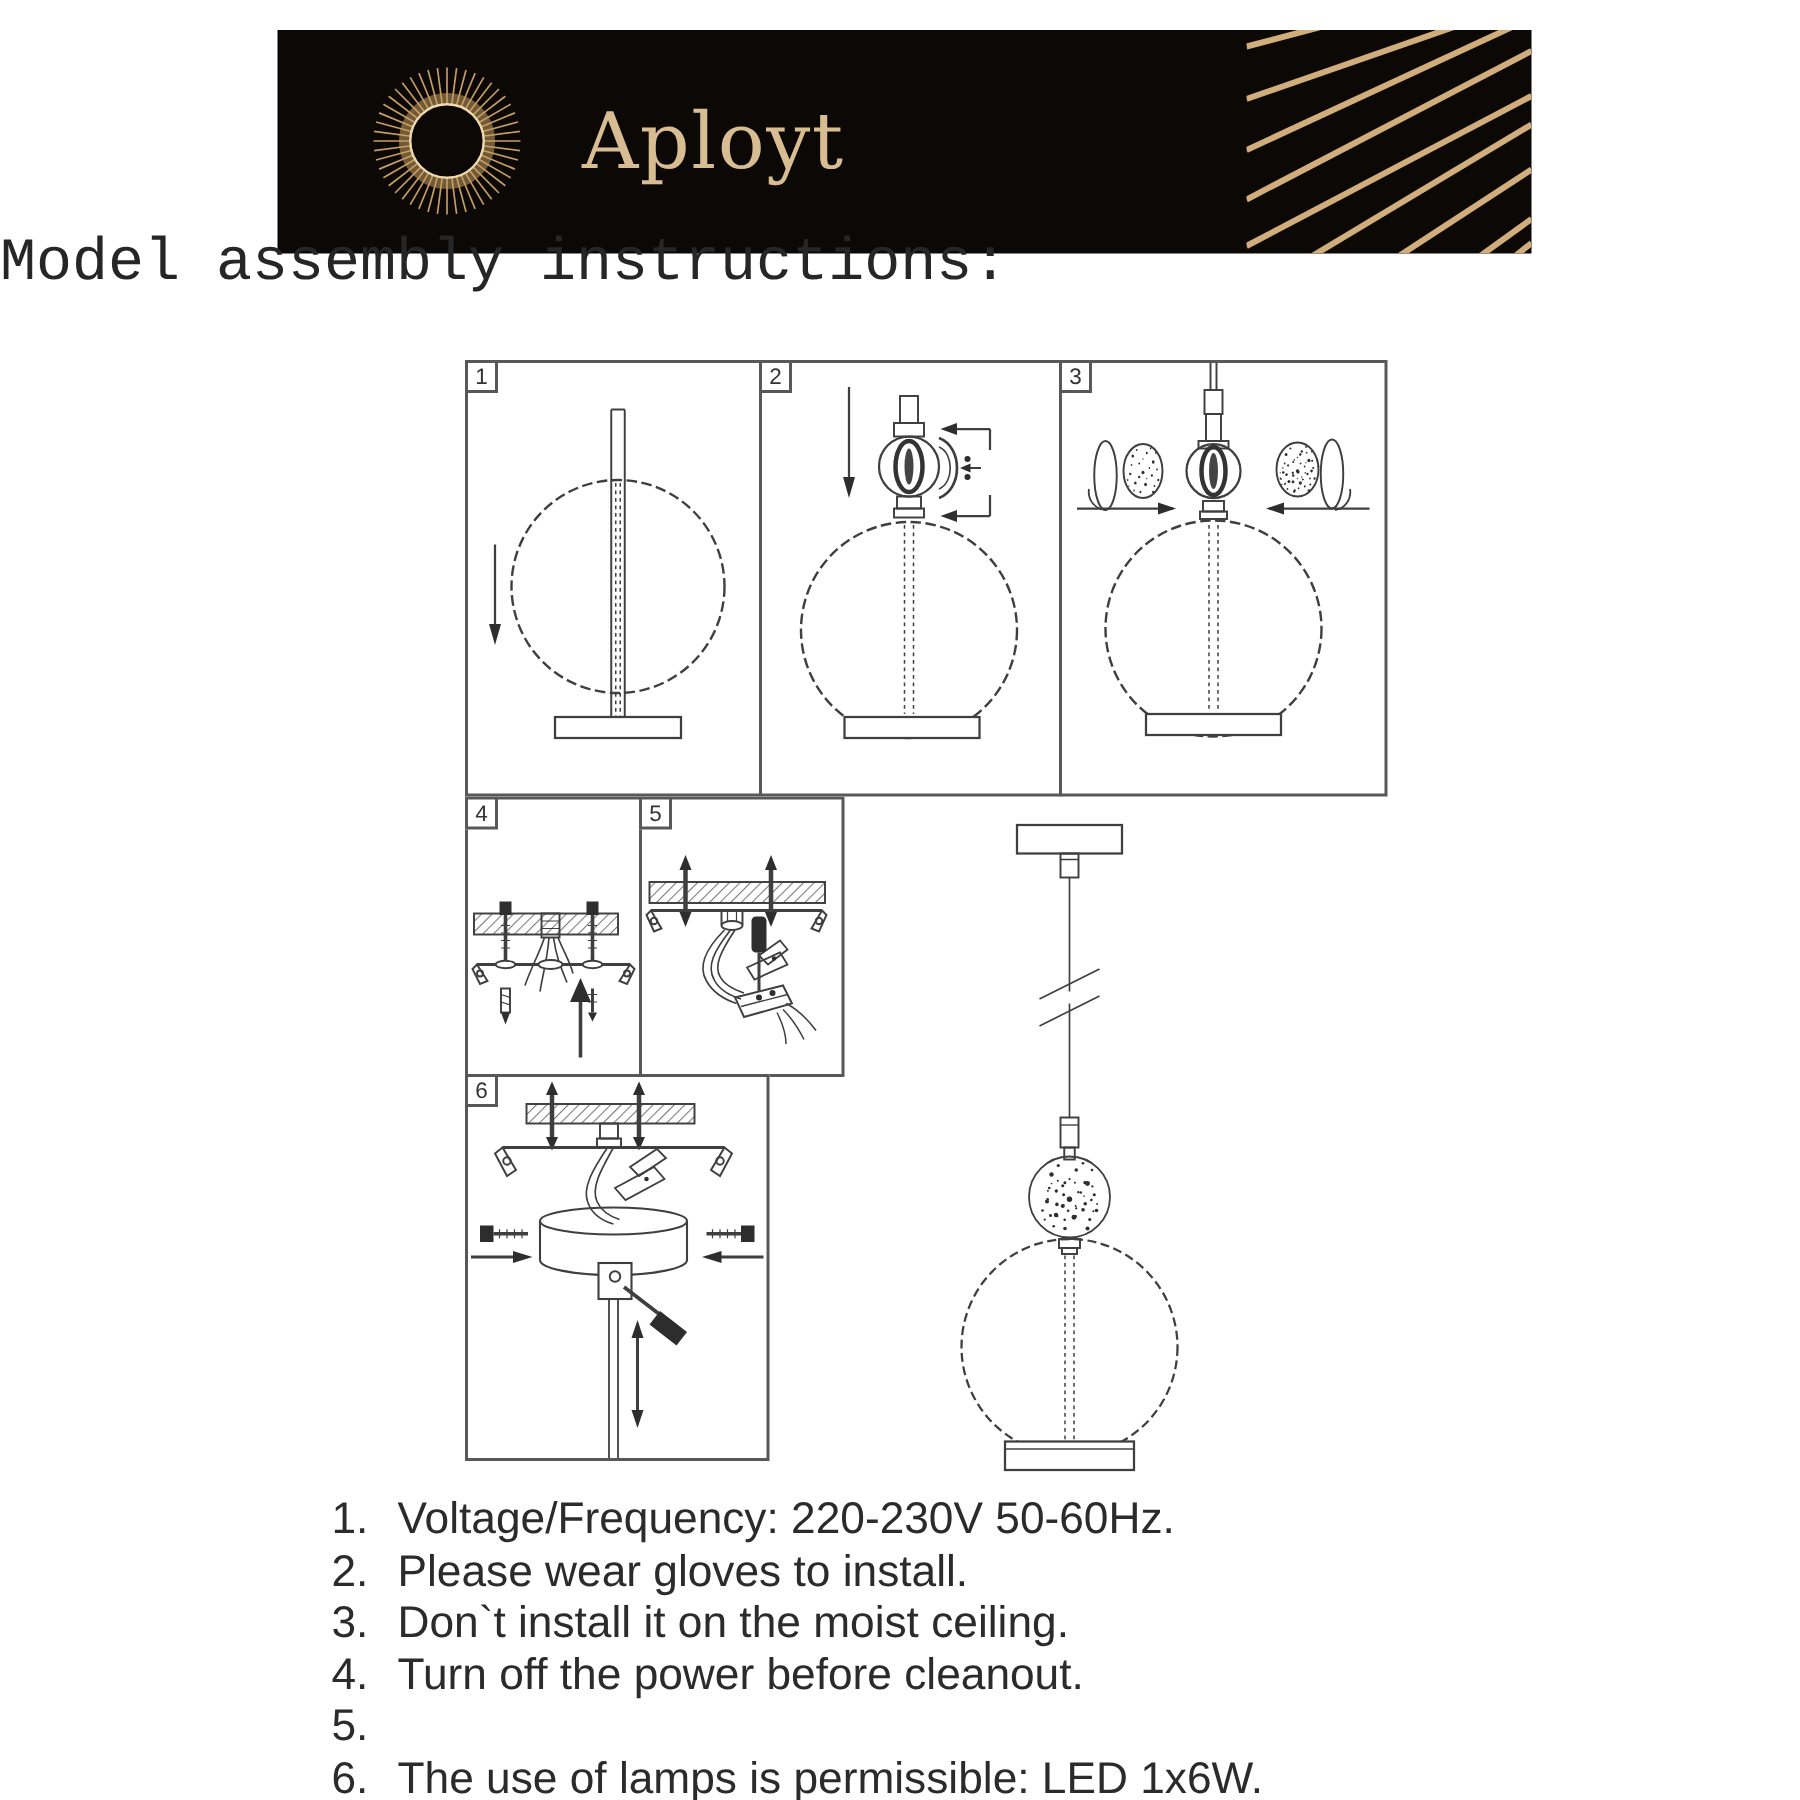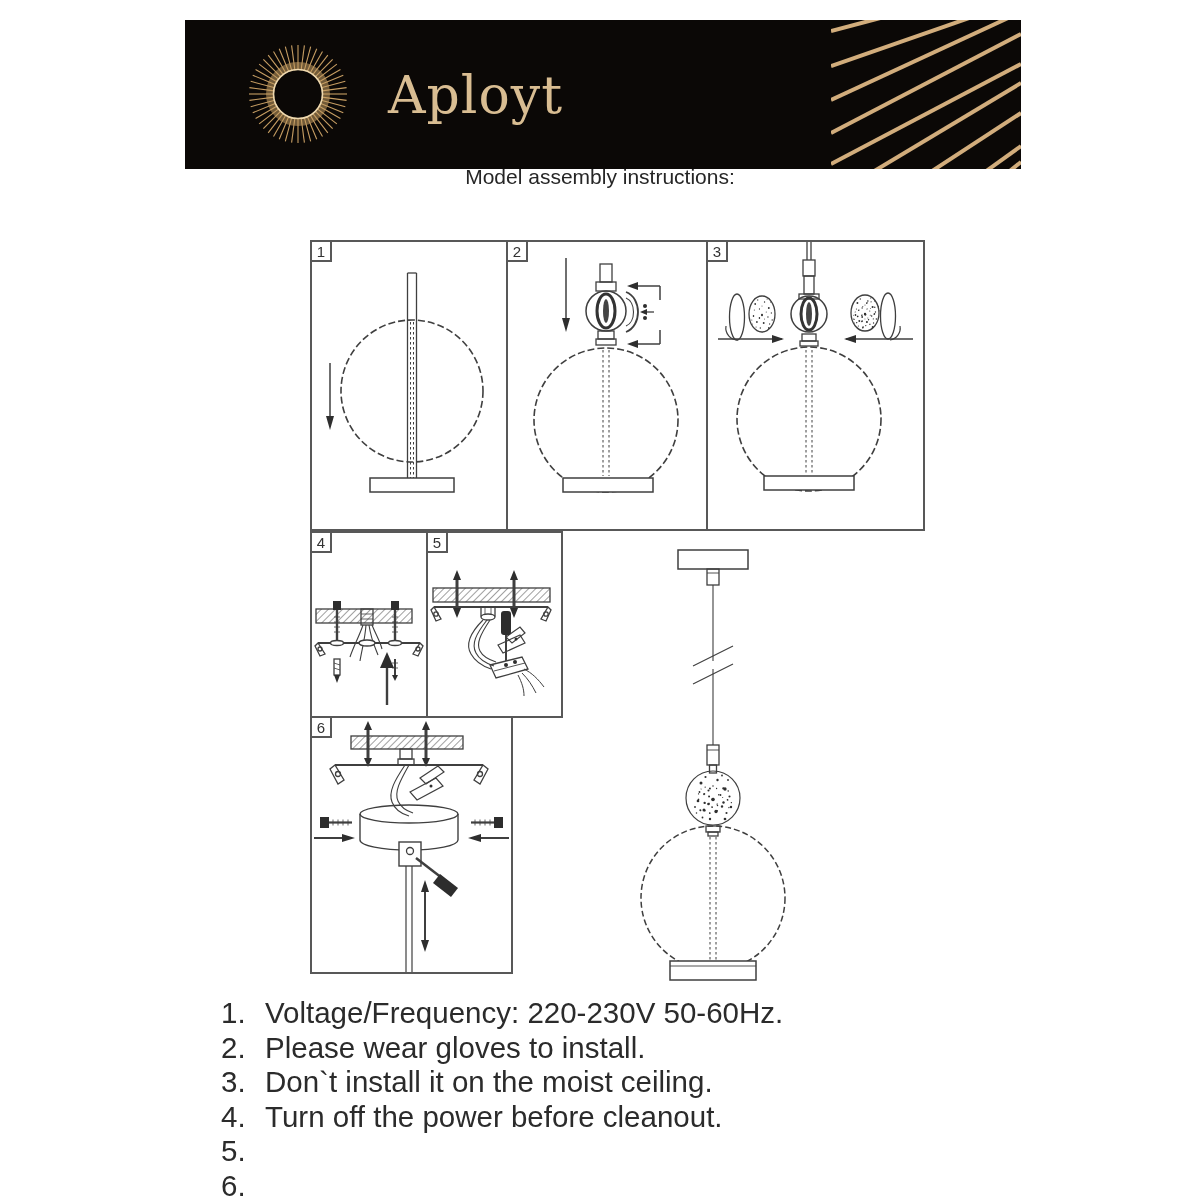--- a/index.html
+++ b/index.html
@@ -5,22 +5,22 @@
   html,body{margin:0;padding:0;background:#fff;}
   .page{position:relative;width:1200px;height:1200px;background:#ffffff;overflow:hidden;
         font-family:"Liberation Sans",sans-serif;color:#2b2b2b;}
   
   .banner{position:absolute;left:185px;top:4px;width:836px;height:149px;background:#0b0806;overflow:hidden;margin-top:16px;}
   .starburst{position:absolute;left:53px;top:12px;}
   .brand{position:absolute;left:203px;top:22px;height:105px;display:flex;align-items:center;
          font-family:"DejaVu Serif",serif;font-size:52px;letter-spacing:1px;color:#d9bd92;}
   .rays{position:absolute;left:646px;top:0;}
   
-  .title{position:absolute;left:0;top:160px;width:1200px;text-align:center;line-height:33px;
-         font-size:21px;color:#262626;}
+  .title{position:absolute;left:0;top:160px;width:1200px;line-height:33px;
+         font-size:40px;color:#262626;font-family:Liberation Mono, monospace;}
   
   .panel{position:absolute;box-sizing:border-box;border:2px solid #585858;background:#fff;}
   .plabel{position:absolute;left:-2px;top:-2px;width:22px;height:22px;box-sizing:border-box;
           border:2px solid #585858;background:#fff;color:#333;font-size:15px;
           display:flex;align-items:center;justify-content:center;}
   .panel svg{display:block;}
   svg{shape-rendering:geometricPrecision;}
   .pendant{position:absolute;left:620px;top:545px;}
   
   .instructions{position:absolute;left:221px;top:997px;width:830px;}
@@ -417,16 +417,17 @@
     </div>
     <div class="item">
       <span class="num">4.</span>
       <span class="txt">Turn off the power before cleanout.</span>
     </div>
     <div class="item">
       <span class="num">5.</span>
     </div>
     <div class="item">
       <span class="num">6.</span>
+      <span class="txt">The use of lamps is permissible: LED 1x6W.</span>
     </div>
   </div>
 
 </div>
 
 </body></html>

